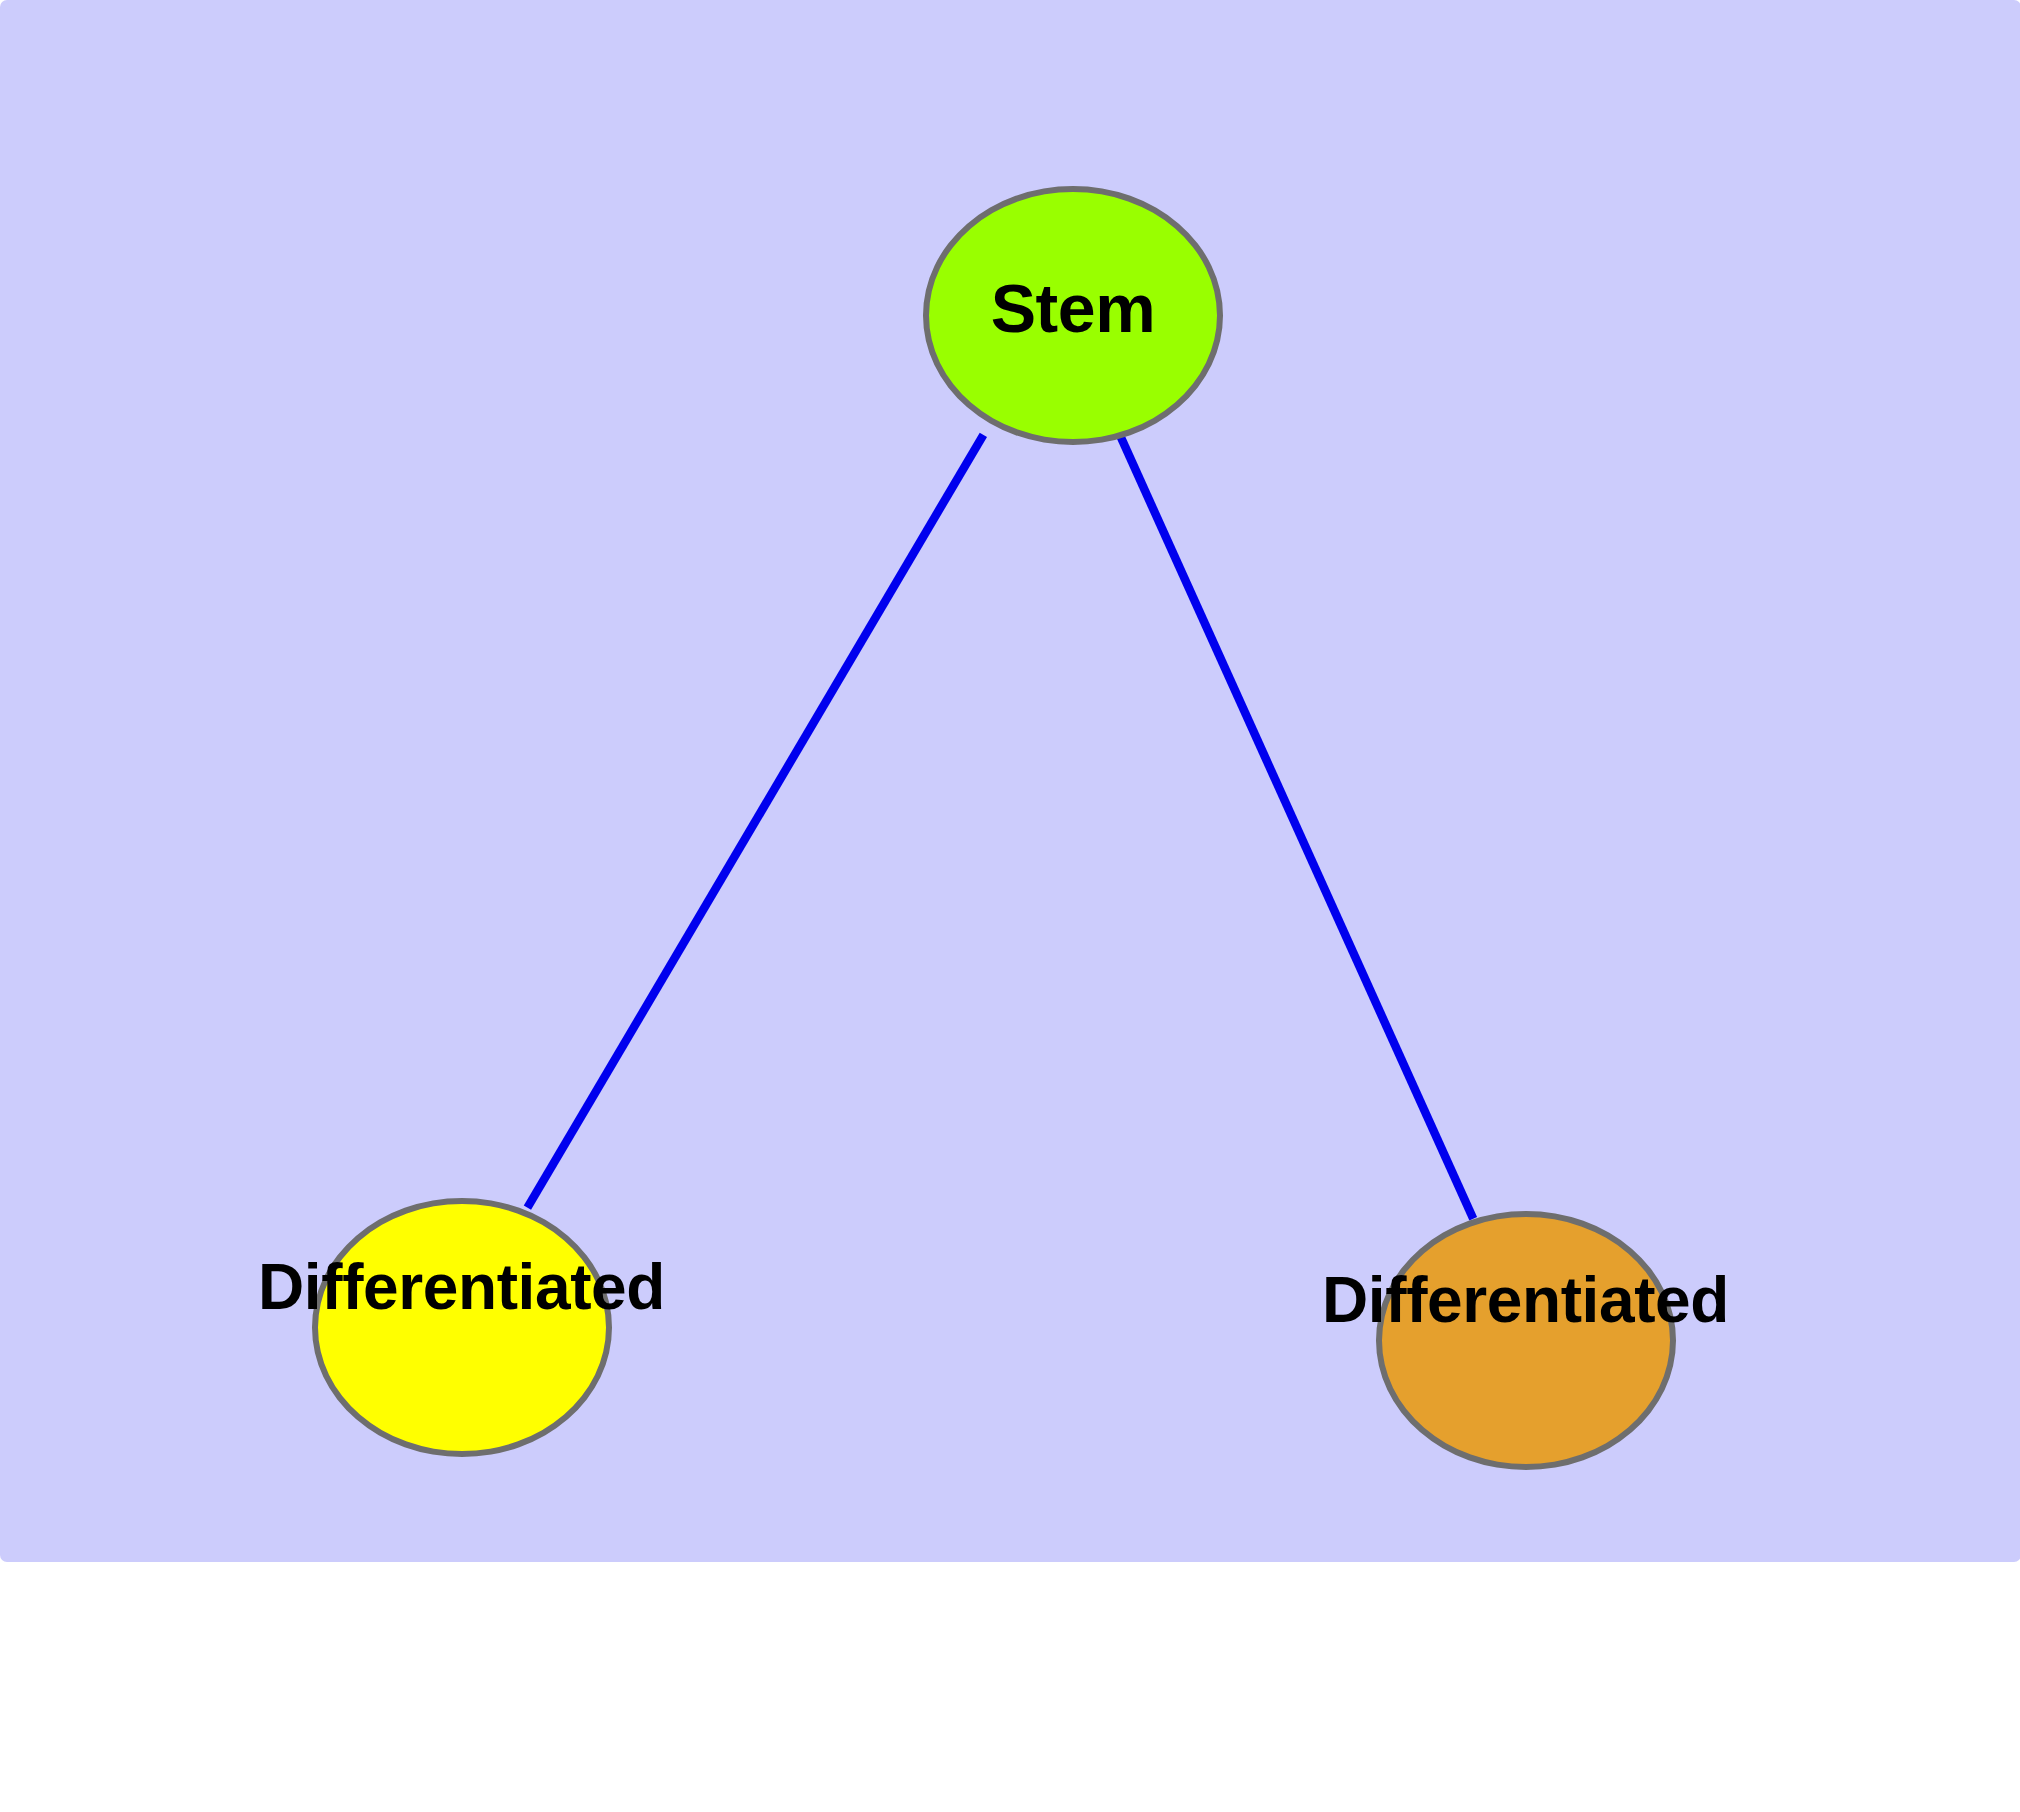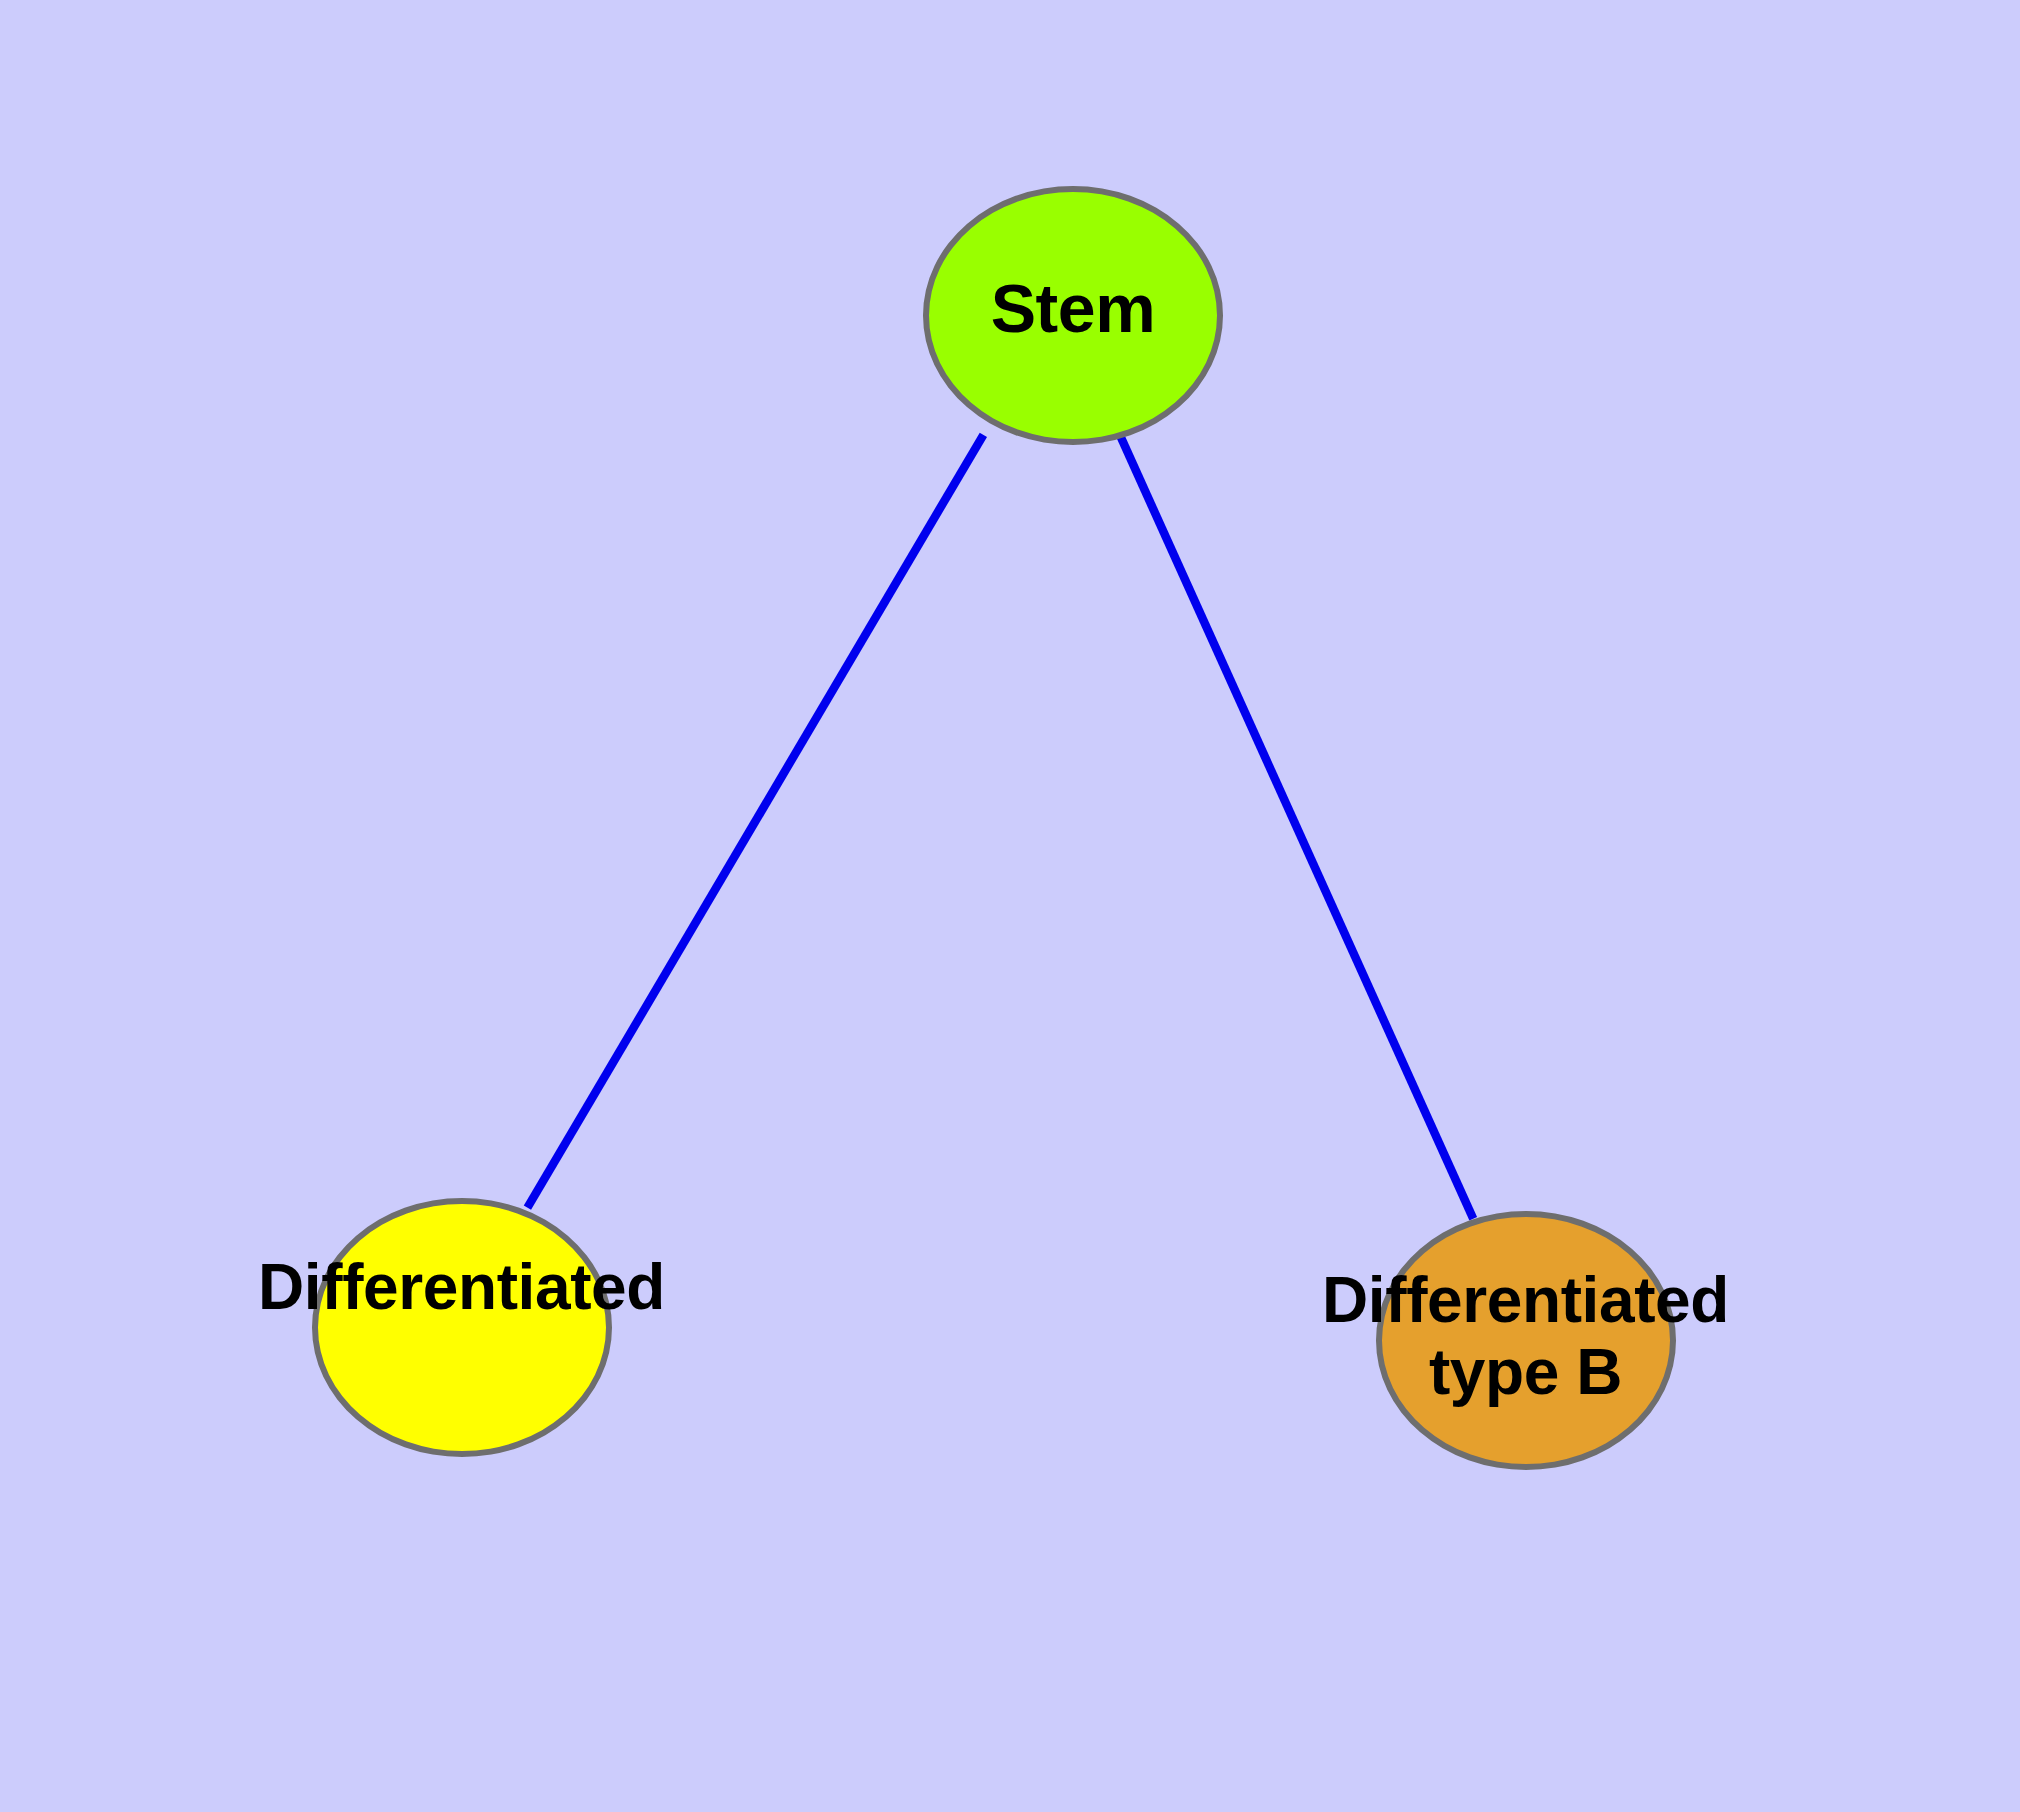--- a/index.html
+++ b/index.html
@@ -8,22 +8,23 @@
   }
   body {
     width: 2021px;
     height: 1812px;
     overflow: hidden;
     font-family: "Liberation Sans", sans-serif;
   }
   #graph-canvas {
     position: relative;
     width: 2021px;
-    height: 1812px;
+    height: 1562px;
     background: #ccccfc;
+    border-radius: 7px;
   }
   #edge-layer {
     position: absolute;
     left: 0;
     top: 0;
     width: 2021px;
     height: 1812px;
   }
   .node {
     position: absolute;
@@ -97,17 +98,16 @@
   <div class="node-label" id="label-stem">
     <div>Stem</div>
   </div>
 
   <div class="node-label" id="label-diff-a">
     <div>Differentiated</div>
   </div>
 
   <div class="node-label" id="label-diff-b">
     <div>Differentiated</div>
-    <div>type B</div>
   </div>
 
 </div>
 
 
 </body></html>

